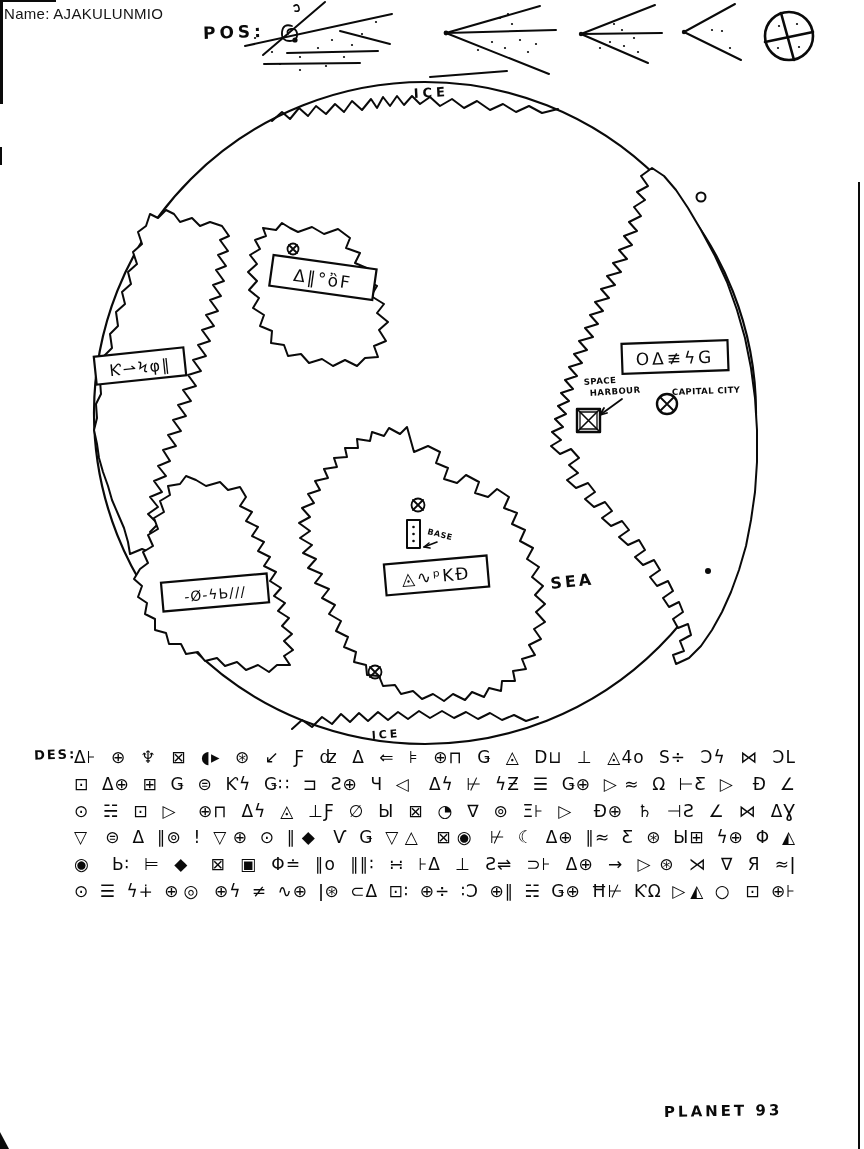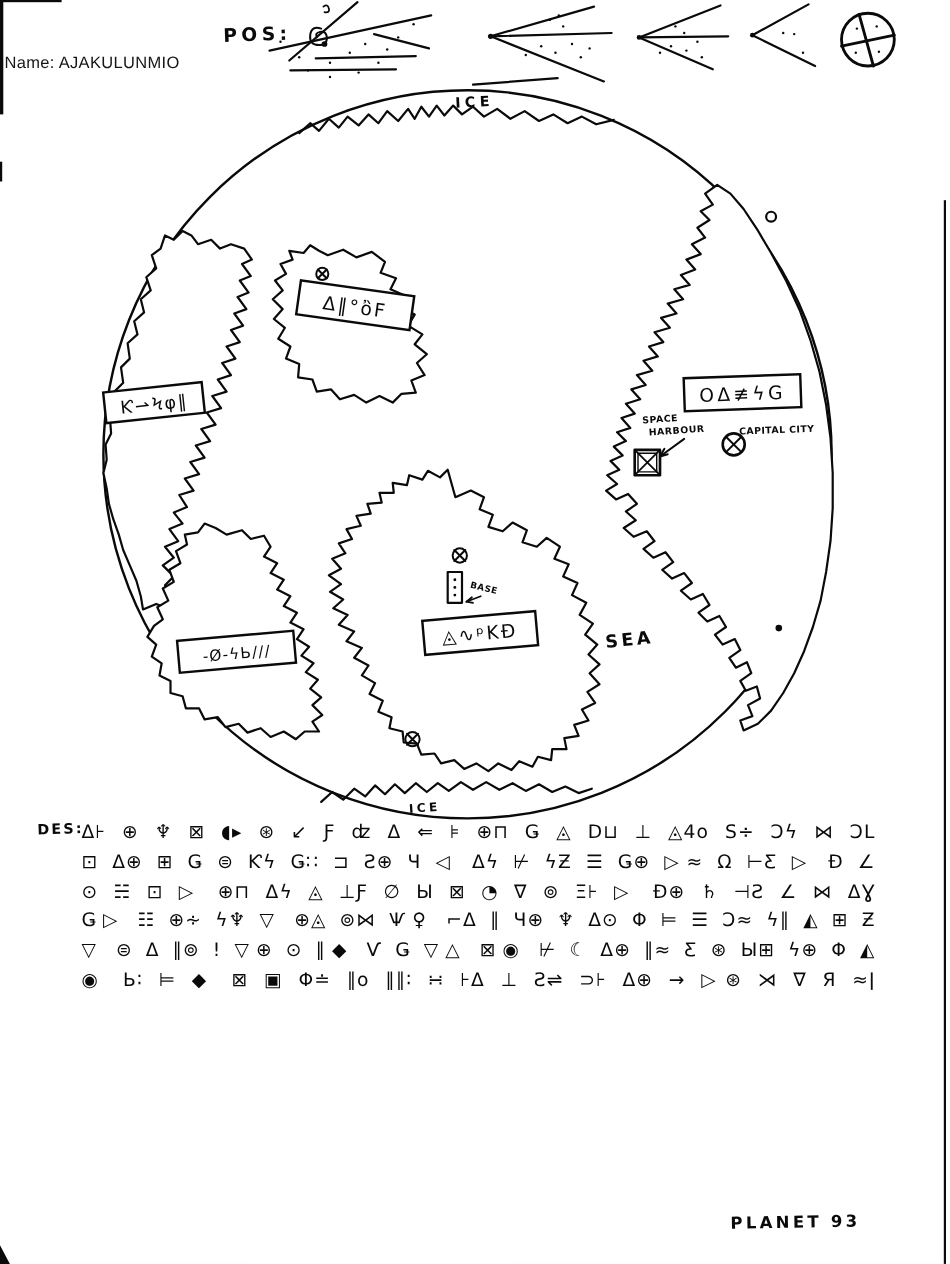--- a/index.html
+++ b/index.html
@@ -1,21 +1,21 @@
 <!DOCTYPE html>
 <html><head>
 <meta charset="utf-8">
 <style>
   html,body{margin:0;padding:0;background:#e8e8e8;}
   .page{
     position:relative;width:864px;height:1149px;background:#ffffff;
     overflow:hidden;font-family:"DejaVu Sans",sans-serif;color:#000;
   }
   .abs{position:absolute;}
-  .name-label{left:4px;top:5px;font:15px "Liberation Sans",sans-serif;color:#151515;letter-spacing:.3px;margin-top:44px;}
+  .name-label{left:4px;top:5px;font:15px "Liberation Sans",sans-serif;color:#151515;letter-spacing:.3px;}
   .hand{font-family:"DejaVu Sans",sans-serif;font-weight:700;color:#0a0a0a;}
   .pos-label{left:203px;top:22px;font-size:17px;letter-spacing:4px;transform:rotate(-2deg);}
   .des-label{left:34px;top:747px;font-size:13px;letter-spacing:2px;transform:rotate(-2deg);}
   .des-block{left:74px;top:744px;width:722px;}
   .des-line{
     height:26.8px;line-height:26.8px;font-size:17px;white-space:nowrap;
     text-align:justify;text-align-last:justify;letter-spacing:1px;color:#0a0a0a;
   }
   .planet-label{left:664px;top:1102px;font-size:15px;letter-spacing:3px;transform:rotate(-1deg);}
   svg.art{position:absolute;left:0;top:0;}
@@ -210,19 +210,19 @@
   </svg>
 
   <div class="abs name-label">Name: AJAKULUNMIO</div>
   <div class="abs hand pos-label">POS:</div>
 
   <div class="abs hand des-label">DES:</div>
   <div class="abs des-block">
     <div class="des-line">Δ⊦ ⊕ ♆ ⊠ ◖▸ ⊛ ↙ Ƒ ʣ Δ ⇐ ⊧ ⊕⊓ Ǥ ◬ D⊔ ⊥ ◬4o S÷ Ɔϟ ⋈ ƆL</div>
     <div class="des-line">⊡ Δ⊕ ⊞ Ǥ ⊜ Ƙϟ Ǥ∷ ⊐ Ƨ⊕ Ч ◁ Δϟ ⊬ ϟƵ ☰ Ǥ⊕ ▷≈ Ω ⊢Ƹ ▷ Ð ∠</div>
     <div class="des-line">⊙ ☵ ⊡ ▷ ⊕⊓ Δϟ ◬ ⊥Ƒ ∅ Ы ⊠ ◔ ∇ ⊚ Ξ⊦ ▷ Ð⊕ ♄ ⊣Ƨ ∠ ⋈ ΔƔ</div>
-    <div class="des-line">Ǥ▷ ☷ ⊕∻ ϟ♆ ▽ ⊕◬ ⊚⋈ Ѱ♀ ⌐Δ ∥ Ч⊕ ♆ Δ⊙ Φ ⊨ ☰ Ɔ≈ ϟ∥ ◭ ⊞ Ƶ</div>
     <div class="des-line">▽ ⊜ Δ ∥⊚ ! ▽⊕ ⊙ ∥◆ Ѵ Ǥ ▽△ ⊠◉ ⊬ ☾ Δ⊕ ∥≈ Ƹ ⊛ Ы⊞ ϟ⊕ Φ ◭</div>
     <div class="des-line">◉ Ь∶ ⊨ ◆ ⊠ ▣ Φ≐ ∥o ∥∥∶ ∺ ⊦Δ ⊥ Ƨ⇌ ⊃⊦ Δ⊕ → ▷⊛ ⋊ ∇ Я ≈ǀ</div>
+    <div class="des-line">⊙ ☰ ϟ∔ ⊕◎ ⊕ϟ ≠ ∿⊕ ǀ⊛ ⊂Δ ⊡∶ ⊕÷ ∶Ɔ ⊕∥ ☵ Ǥ⊕ Ħ⊬ ƘΩ ▷◭ ○ ⊡ ⊕⊦</div>
   </div>
 
   <div class="abs hand planet-label">PLANET 93</div>
 </div>
 
 </body></html>

